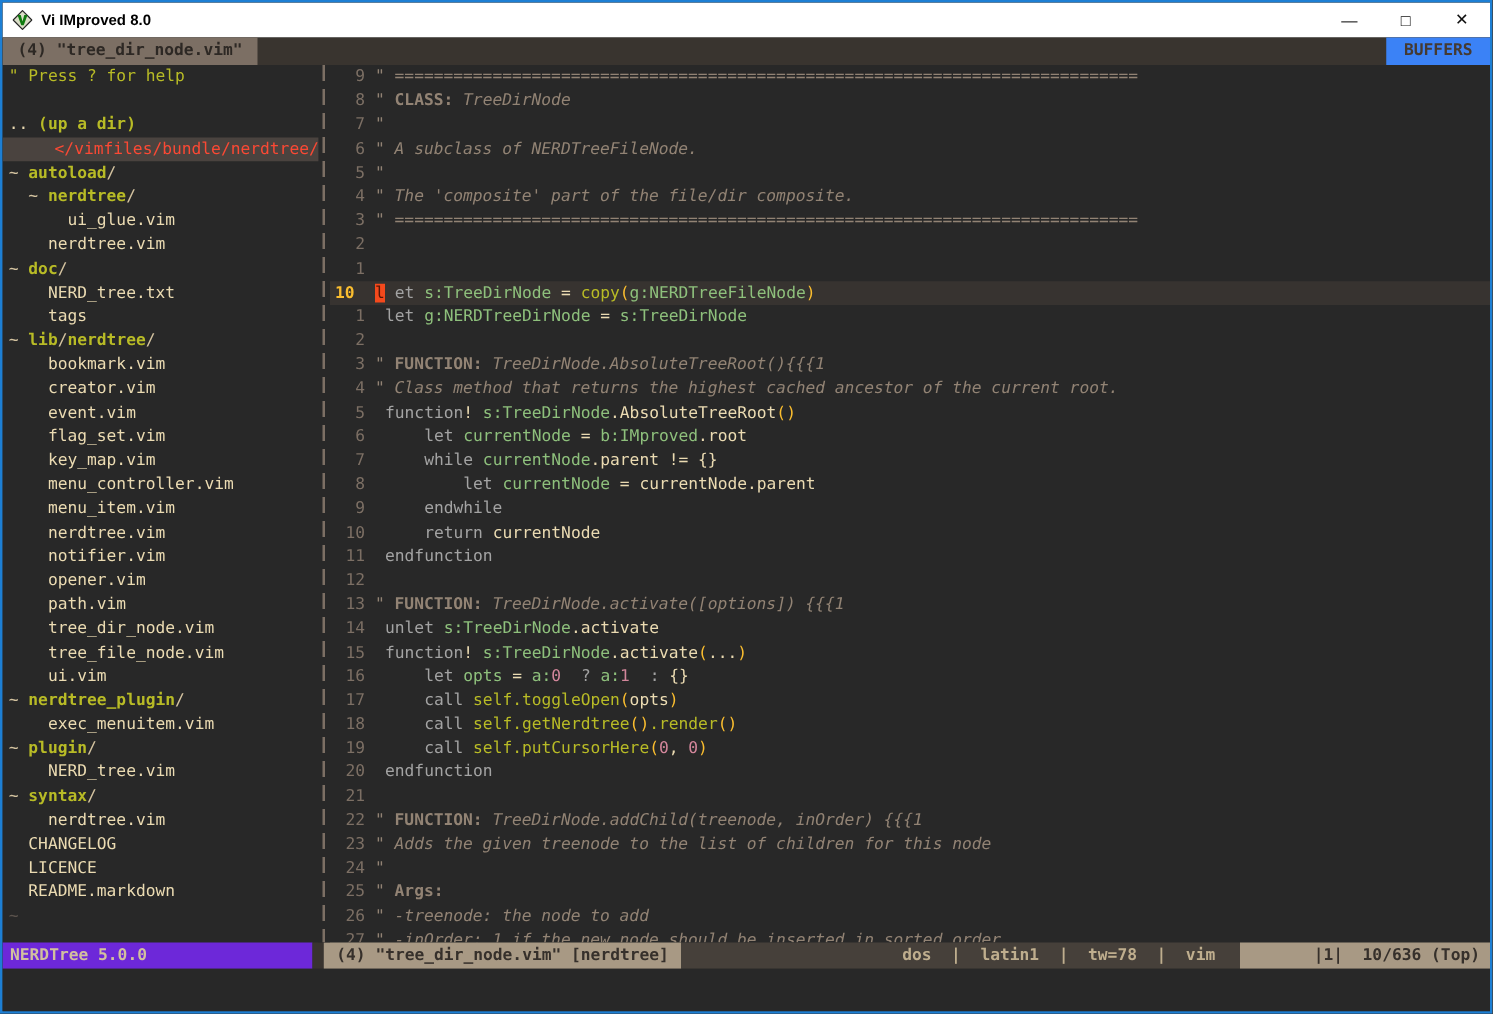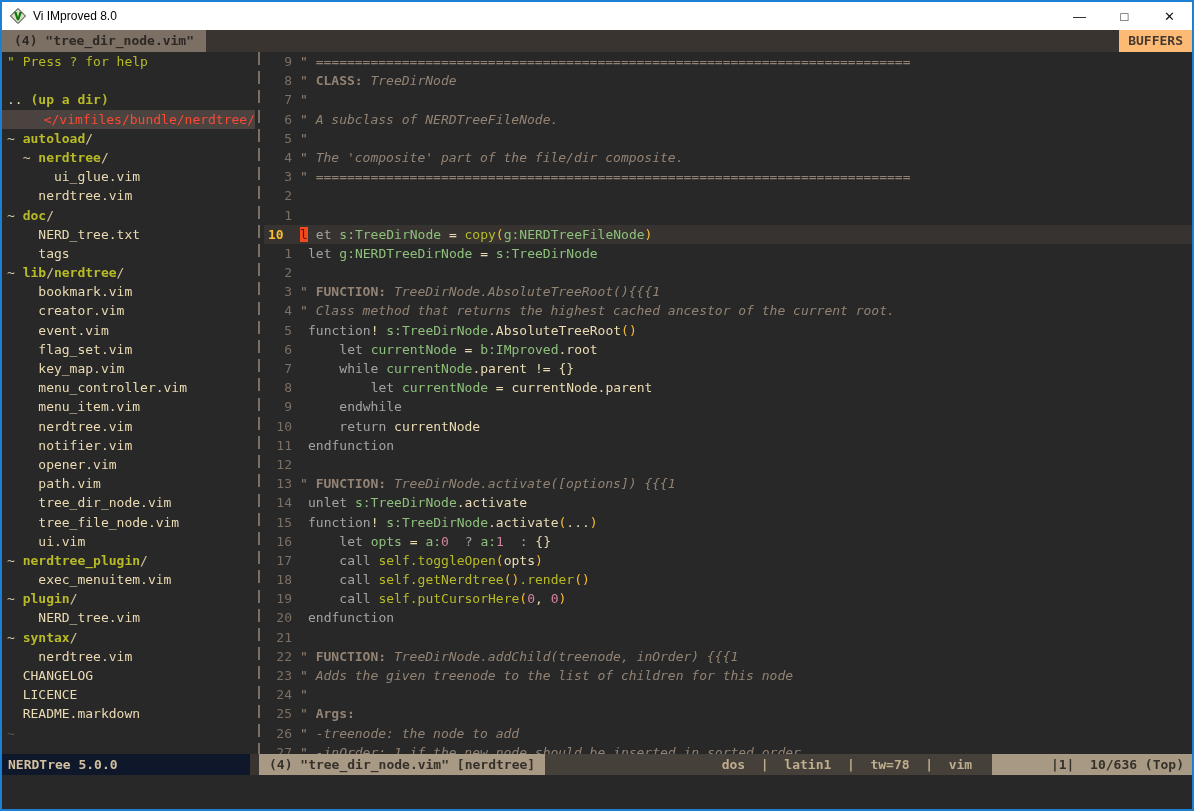--- a/index.html
+++ b/index.html
@@ -6,30 +6,30 @@
   .window{
     width:1194px;height:811px;box-sizing:border-box;
     border:2px solid #1d7fd4;background:#282828;
     display:flex;flex-direction:column;overflow:hidden;
     font-family:"DejaVu Sans Mono","Liberation Mono",monospace;
   }
   
   .titlebar{height:28px;background:#ffffff;display:flex;align-items:center;flex-shrink:0;
     font-family:"Liberation Sans","DejaVu Sans",sans-serif;}
   .appicon{width:16px;height:16px;margin:0 7px 0 8px;flex-shrink:0;}
-  .apptitle{font-size:12px;color:#000;}
+  .apptitle{font-size:12px;color:#000;font-weight:bold;}
   .tb-spacer{flex:1;}
   .wbtn{width:45px;height:100%;display:flex;align-items:center;justify-content:center;
     color:#111;font-size:13px;cursor:default;}
   
   .tabline{height:22px;background:#39342f;display:flex;align-items:stretch;flex-shrink:0;
     font-size:13px;line-height:22px;}
   .tab{background:#7c6f64;color:#2d2824;font-weight:bold;padding:0 12px;white-space:pre;}
   .tl-spacer{flex:1;}
-  .buffers{background:#fdba74;color:#453a31;font-weight:bold;padding:0 9px;}
+  .buffers{background:#3b82f6;color:#453a31;font-weight:bold;padding:0 14px;}
   
   .main{flex:1;display:flex;overflow:hidden;font-size:13px;}
   .tree{width:248px;flex-shrink:0;overflow:hidden;padding-left:5px;background:#282828;}
   .sep{width:9px;flex-shrink:0;position:relative;background:#282828;}
   .sep::after{content:'';position:absolute;left:3px;top:0;bottom:0;width:2px;
     background:repeating-linear-gradient(to bottom,#7c6f64 0 13px,rgba(0,0,0,0) 13px 19.2px);}
   .code{flex:1;overflow:hidden;background:#282828;}
   .row{height:19.2px;line-height:19.2px;white-space:pre;display:flex;}
   .tree .row{display:block;}
   .row.rootline{background:#4a433f;margin-left:-5px;padding-left:5px;text-align:right;}
@@ -51,21 +51,21 @@
   
   .c-th{color:#b8bb26;}
   .c-td{color:#b8bb26;font-weight:bold;}
   .c-tf{color:#ebdbb2;}
   .c-tp{color:#d5c4a1;}
   .c-tr{color:#fb4934;}
   .c-dim{color:#5b534d;}
   
   .statusline{height:21px;flex-shrink:0;display:flex;font-size:13px;line-height:21px;
     font-weight:bold;white-space:pre;}
-  .sl-tree{width:248px;flex-shrink:0;background:#0f172a;color:#d2c09e;padding-left:6px;
+  .sl-tree{width:248px;flex-shrink:0;background:#6d28d9;color:#d2c09e;padding-left:6px;
     box-sizing:border-box;}
   .sl-gap{width:9px;flex-shrink:0;background:#39342f;}
   .sl-file{background:#a89984;color:#36302b;padding:0 10px;}
   .sl-mid{flex:1;background:#46403a;color:#bfae8e;text-align:right;padding-right:12px;}
   .sl-pos{width:200px;flex-shrink:0;background:#a89984;color:#36302b;text-align:right;
     padding-right:8px;box-sizing:border-box;}
   
   .cmdline{height:34px;flex-shrink:0;background:#282828;}
 </style>
 </head>

